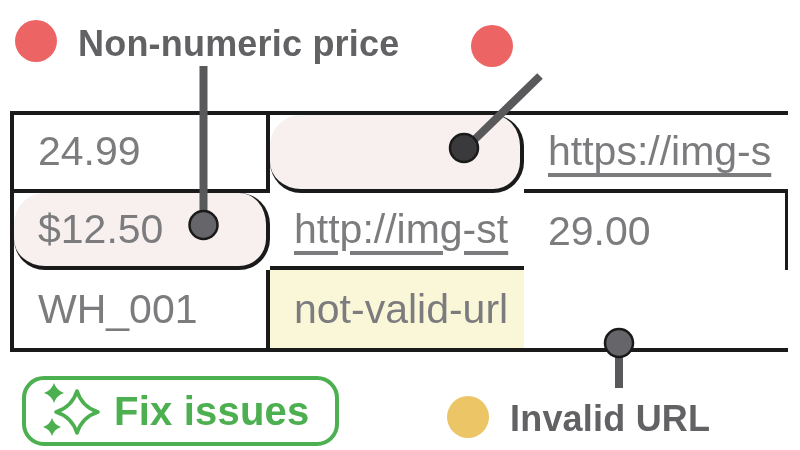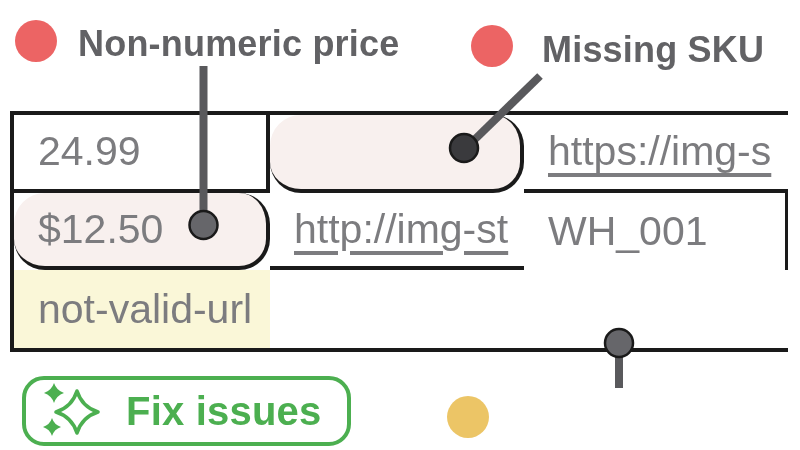--- a/index.html
+++ b/index.html
@@ -41,61 +41,62 @@
   .overlay{position:absolute;left:0;top:0;width:800px;height:450px;pointer-events:none;}
   
   .fix-btn{
     position:absolute;left:22px;top:376px;height:70px;box-sizing:border-box;
     display:inline-flex;align-items:center;gap:12px;padding:0 26px 0 14px;
     background:transparent;border:4px solid var(--accent-green);border-radius:22px;
     cursor:pointer;
   }
   .fix-btn .btn-label{
     font-family:"Liberation Sans",sans-serif;font-weight:bold;font-size:40px;
-    color:var(--accent-green);letter-spacing:.2px;margin-left:12px;
+    color:var(--accent-green);letter-spacing:.2px;
   }
   .fix-btn .icon{display:flex;align-items:center;}
 </style>
 </head>
 <body>
 
 <div class="canvas">
 
   <div class="bullet red" style="left:15px;top:20px;"></div>
   <div class="ann-label" style="left:78px;top:23px;">Non-numeric price</div>
 
   <div class="bullet red" style="left:471px;top:25px;"></div>
-  <div class="ann-label" style="left:542px;top:29px;">Missing SKU</div>
 
   <div class="data-table">
     <div class="cell">24.99</div>
     <div class="cell err"></div>
     <div class="cell last-col">
       <span class="link">https://img-s</span>
     </div>
 
     <div class="cell err">$12.50</div>
     <div class="cell last-col">
       <span class="link">http://img-st</span>
     </div>
 
+    <div class="cell last-row">29.00</div>
     <div class="cell last-row">WH_001</div>
     <div class="cell last-col last-row warn">not-valid-url</div>
   </div>
 
   <svg class="overlay" width="800" height="450" viewBox="0 0 800 450">
     <line x1="203.5" y1="66" x2="203.5" y2="222" stroke="#59595C" stroke-width="8"></line>
     <circle cx="203.5" cy="225" r="14" fill="#66666A" stroke="#1A1A1A" stroke-width="2.5"></circle>
     <line x1="540" y1="76" x2="468" y2="146" stroke="#59595C" stroke-width="8"></line>
     <circle cx="464" cy="148" r="14" fill="#3A3A3D" stroke="#1A1A1A" stroke-width="2.5"></circle>
     <line x1="619" y1="345" x2="619" y2="388" stroke="#59595C" stroke-width="8"></line>
     <circle cx="619" cy="343" r="14" fill="#66666A" stroke="#1A1A1A" stroke-width="2.5"></circle>
   </svg>
 
   <div class="bullet yellow" style="left:447px;top:396px;"></div>
+  <div class="ann-label" style="left:510px;top:398px;">Invalid URL</div>
 
   <button class="fix-btn">
     <span class="icon">
       <svg width="62" height="58" viewBox="0 0 60 58">
         <path d="M36 9 Q41 25 57 30 Q41 35 36 51 Q31 35 15 30 Q31 25 36 9 Z" fill="none" stroke="#4CAF50" stroke-width="3.6" stroke-linejoin="round"></path>
         <path d="M13 1 Q15.5 8.5 23 11 Q15.5 13.5 13 21 Q10.5 13.5 3 11 Q10.5 8.5 13 1 Z" fill="#4CAF50"></path>
         <path d="M11 36 Q13.2 42.8 20 45 Q13.2 47.2 11 54 Q8.8 47.2 2 45 Q8.8 42.8 11 36 Z" fill="#4CAF50"></path>
       </svg>
     </span>
     <span class="btn-label">Fix issues</span>

